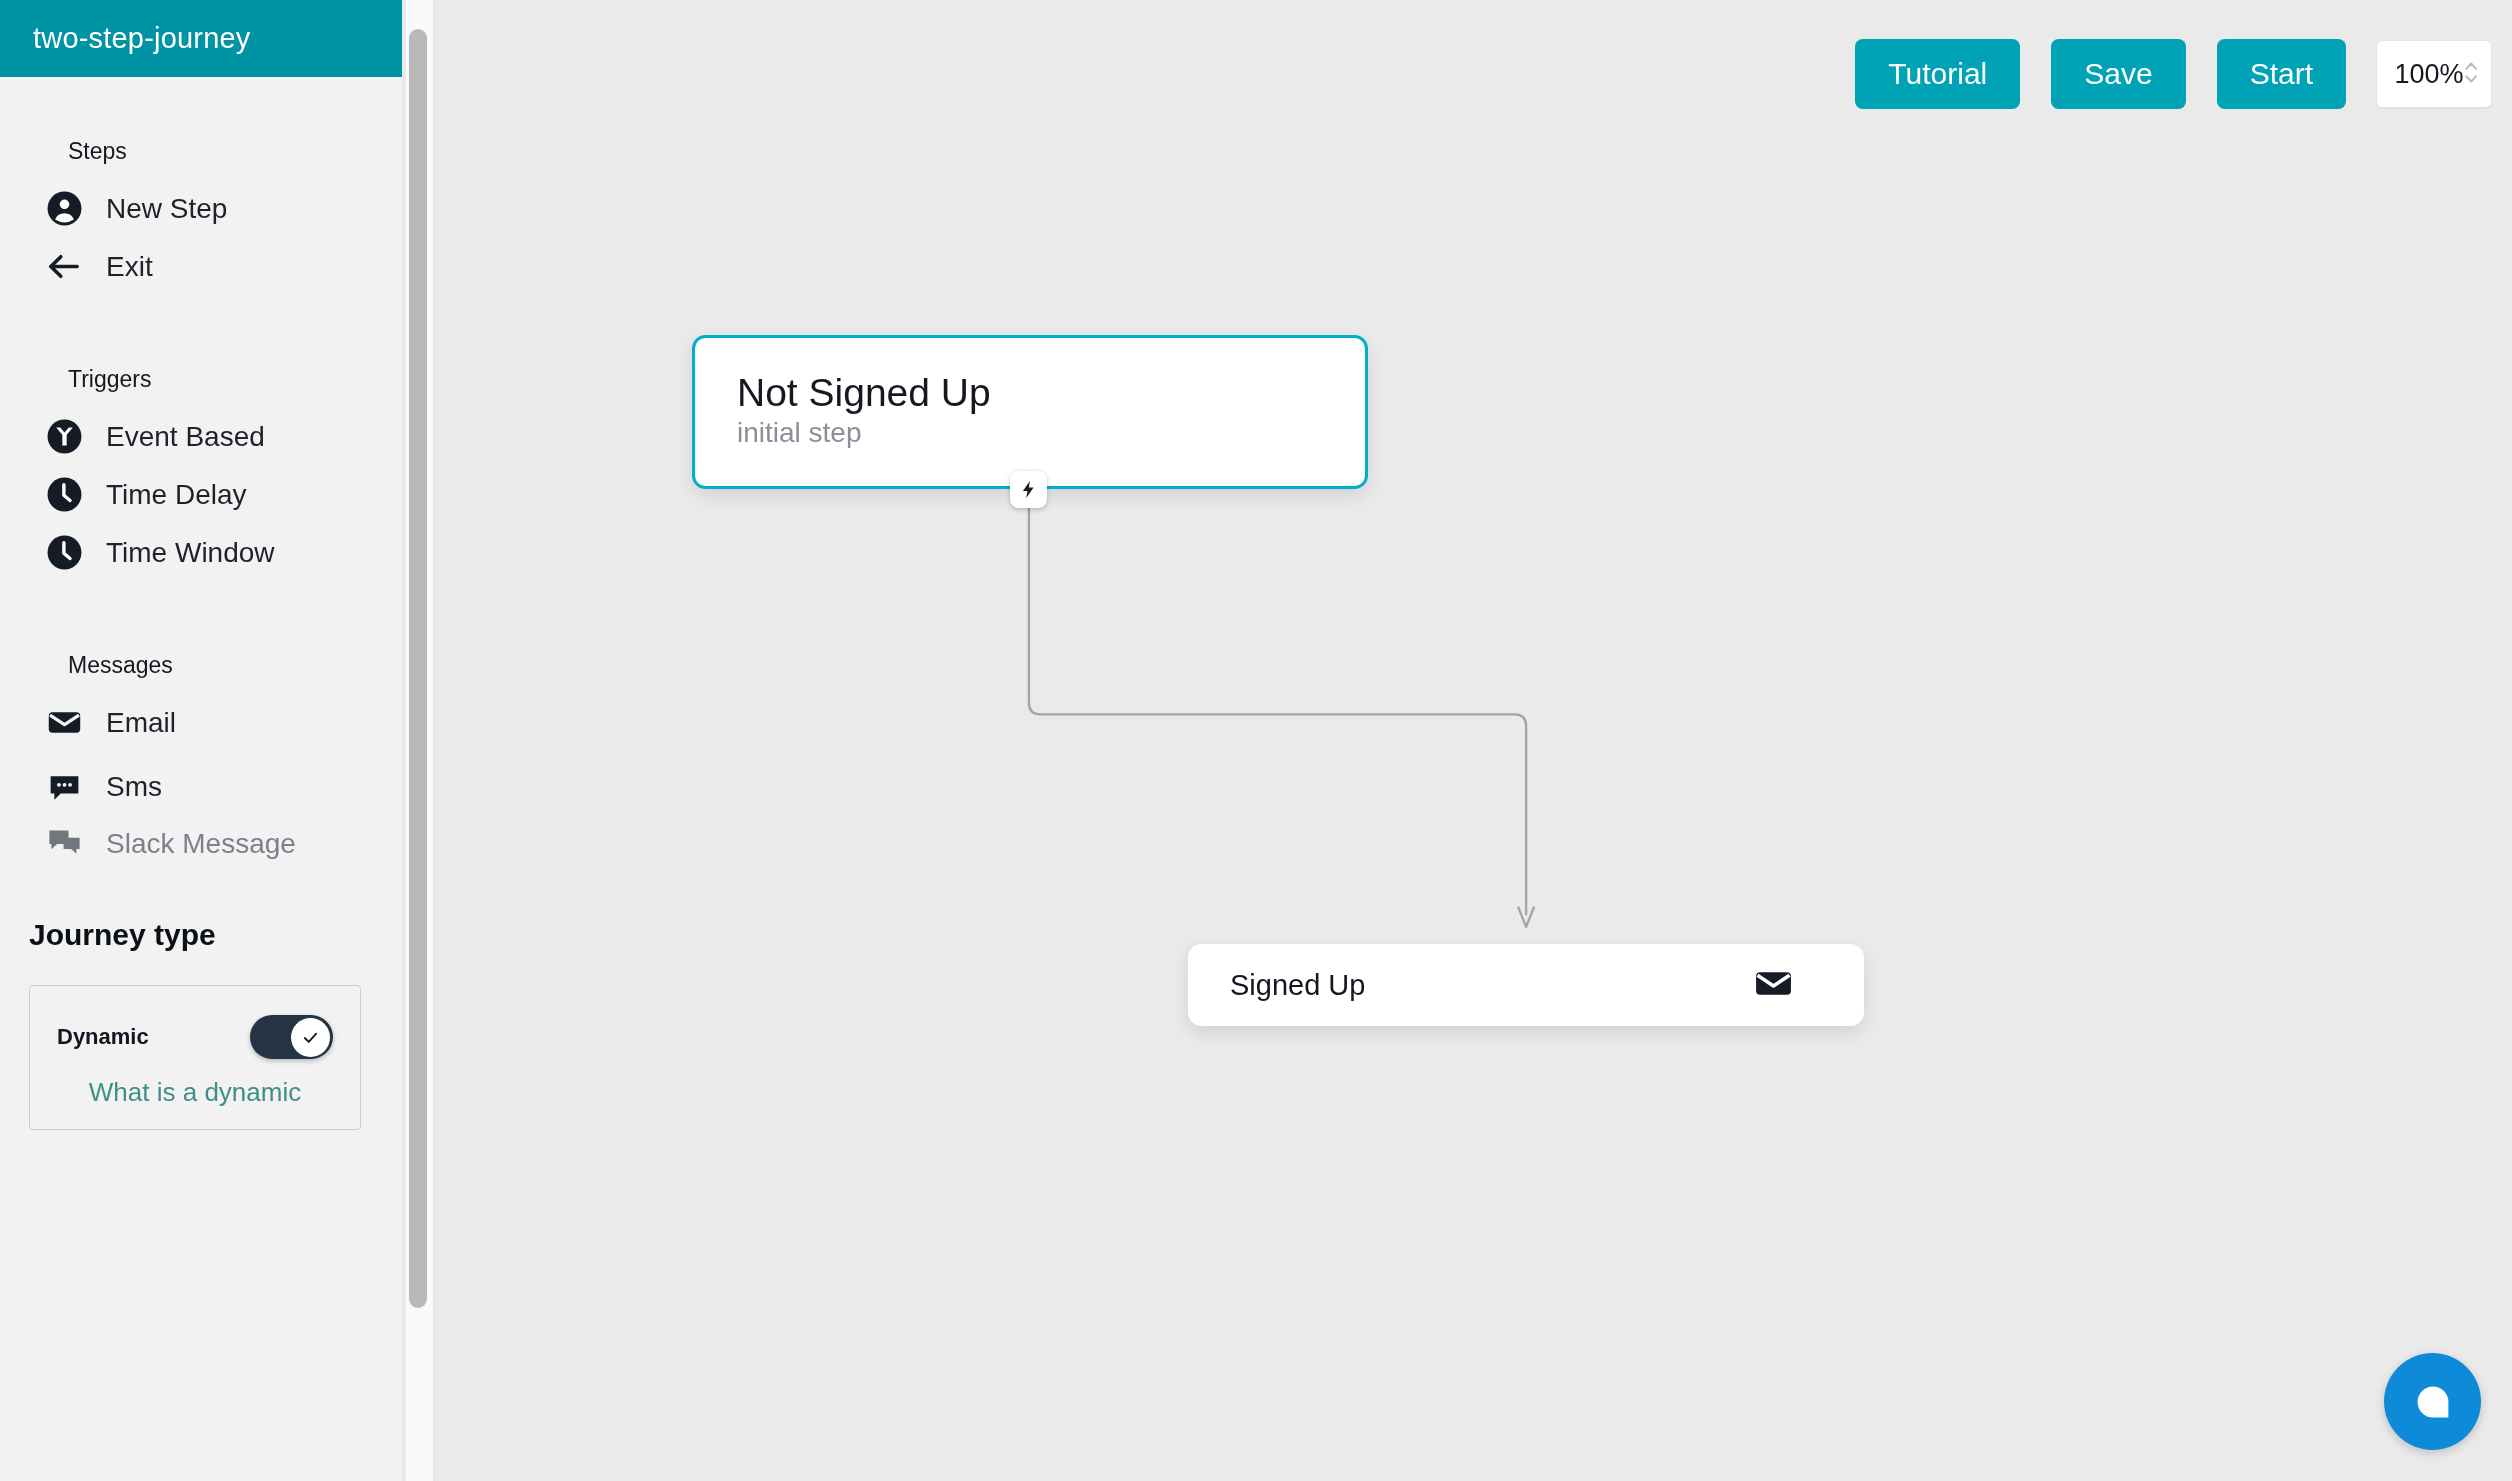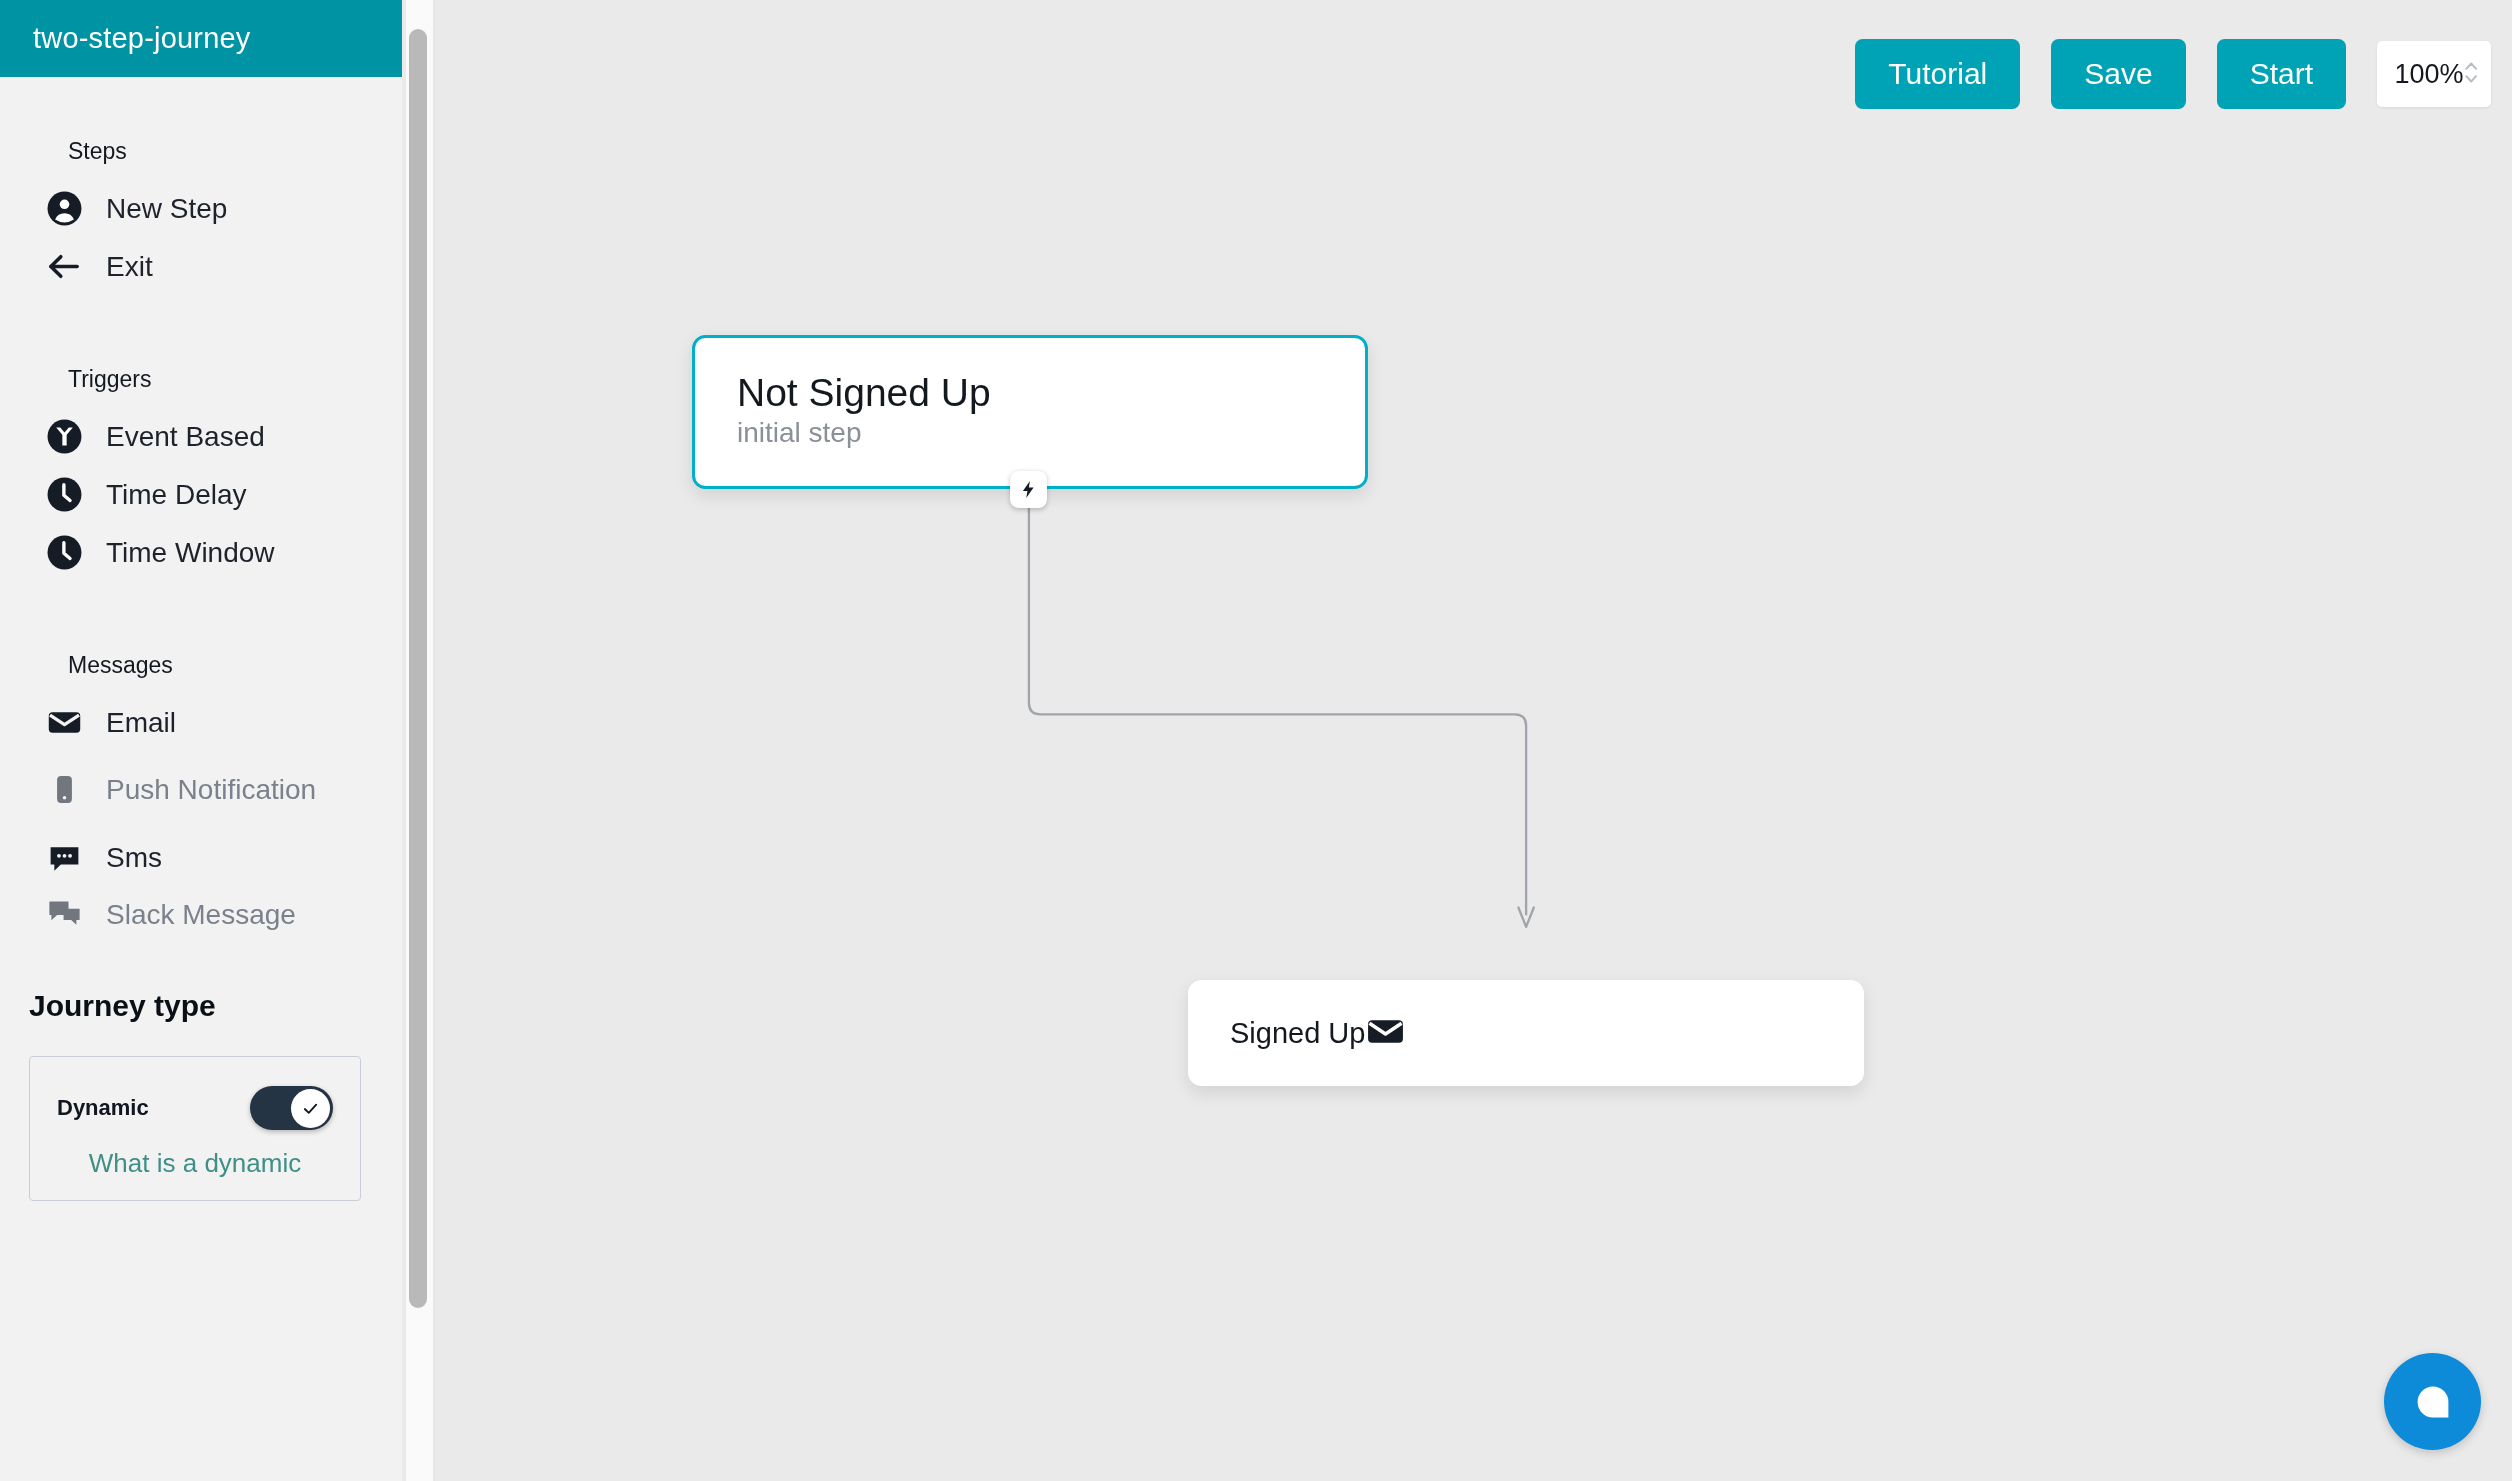--- a/index.html
+++ b/index.html
@@ -219,25 +219,25 @@
     color: #14181f;
     line-height: 39px;
   }
   #node-not-signed-up .node-sub {
     font-size: 28px;
     color: #8a8f98;
     line-height: 41px;
   }
 
   #node-signed-up {
-    left: 753px; top: 980px;
-    width: 676px; height: 106px;
-    display: flex;
-    align-items: center;
-    justify-content: flex-start;
+    left: 753px; top: 944px;
+    width: 676px; height: 82px;
+    display: flex;
+    align-items: center;
+    justify-content: space-between;
     padding: 0 70px 0 42px;
   }
   #node-signed-up .node-title {
     font-size: 29px;
     color: #14181f;
   }
 
   
   #bolt-badge {
     position: absolute;
@@ -354,29 +354,20 @@
         <svg viewBox="0 0 24 24" width="37" height="37">
             <rect x="1.8" y="5.4" width="20.4" height="13.2" rx="2.4" fill="#151c26"></rect>
             <path d="M2.6 7.2 12 13.4l9.4-6.2" fill="none" stroke="#f2f2f2" stroke-width="2.1" stroke-linejoin="round"></path>
           </svg>
       </span>
       <span class="nav-label">Email</span>
     </div>
 
     <div style="height:5.8px"></div>
 
-    <div class="nav-item two-line disabled">
-      <span class="ico">
-        <svg viewBox="0 0 24 24" width="37" height="37">
-            <rect x="7.2" y="3.2" width="9.6" height="17.6" rx="2.6" fill="#71767f"></rect>
-            <circle cx="12" cy="17.3" r="1.15" fill="#f2f2f2"></circle>
-          </svg>
-      </span>
-      <span class="nav-label">Push Notification</span>
-    </div>
 
     <div style="height:5.8px"></div>
 
     <div class="nav-item">
       <span class="ico">
         <svg viewBox="0 0 24 24" width="37" height="37">
             <path d="M3 5.4h18v11.2H9.6L5.4 20.6v-4h-2.4z" fill="#151c26"></path>
             <circle cx="8.4" cy="10.9" r="1.25" fill="#f2f2f2"></circle>
             <circle cx="12" cy="10.9" r="1.25" fill="#f2f2f2"></circle>
             <circle cx="15.6" cy="10.9" r="1.25" fill="#f2f2f2"></circle>

